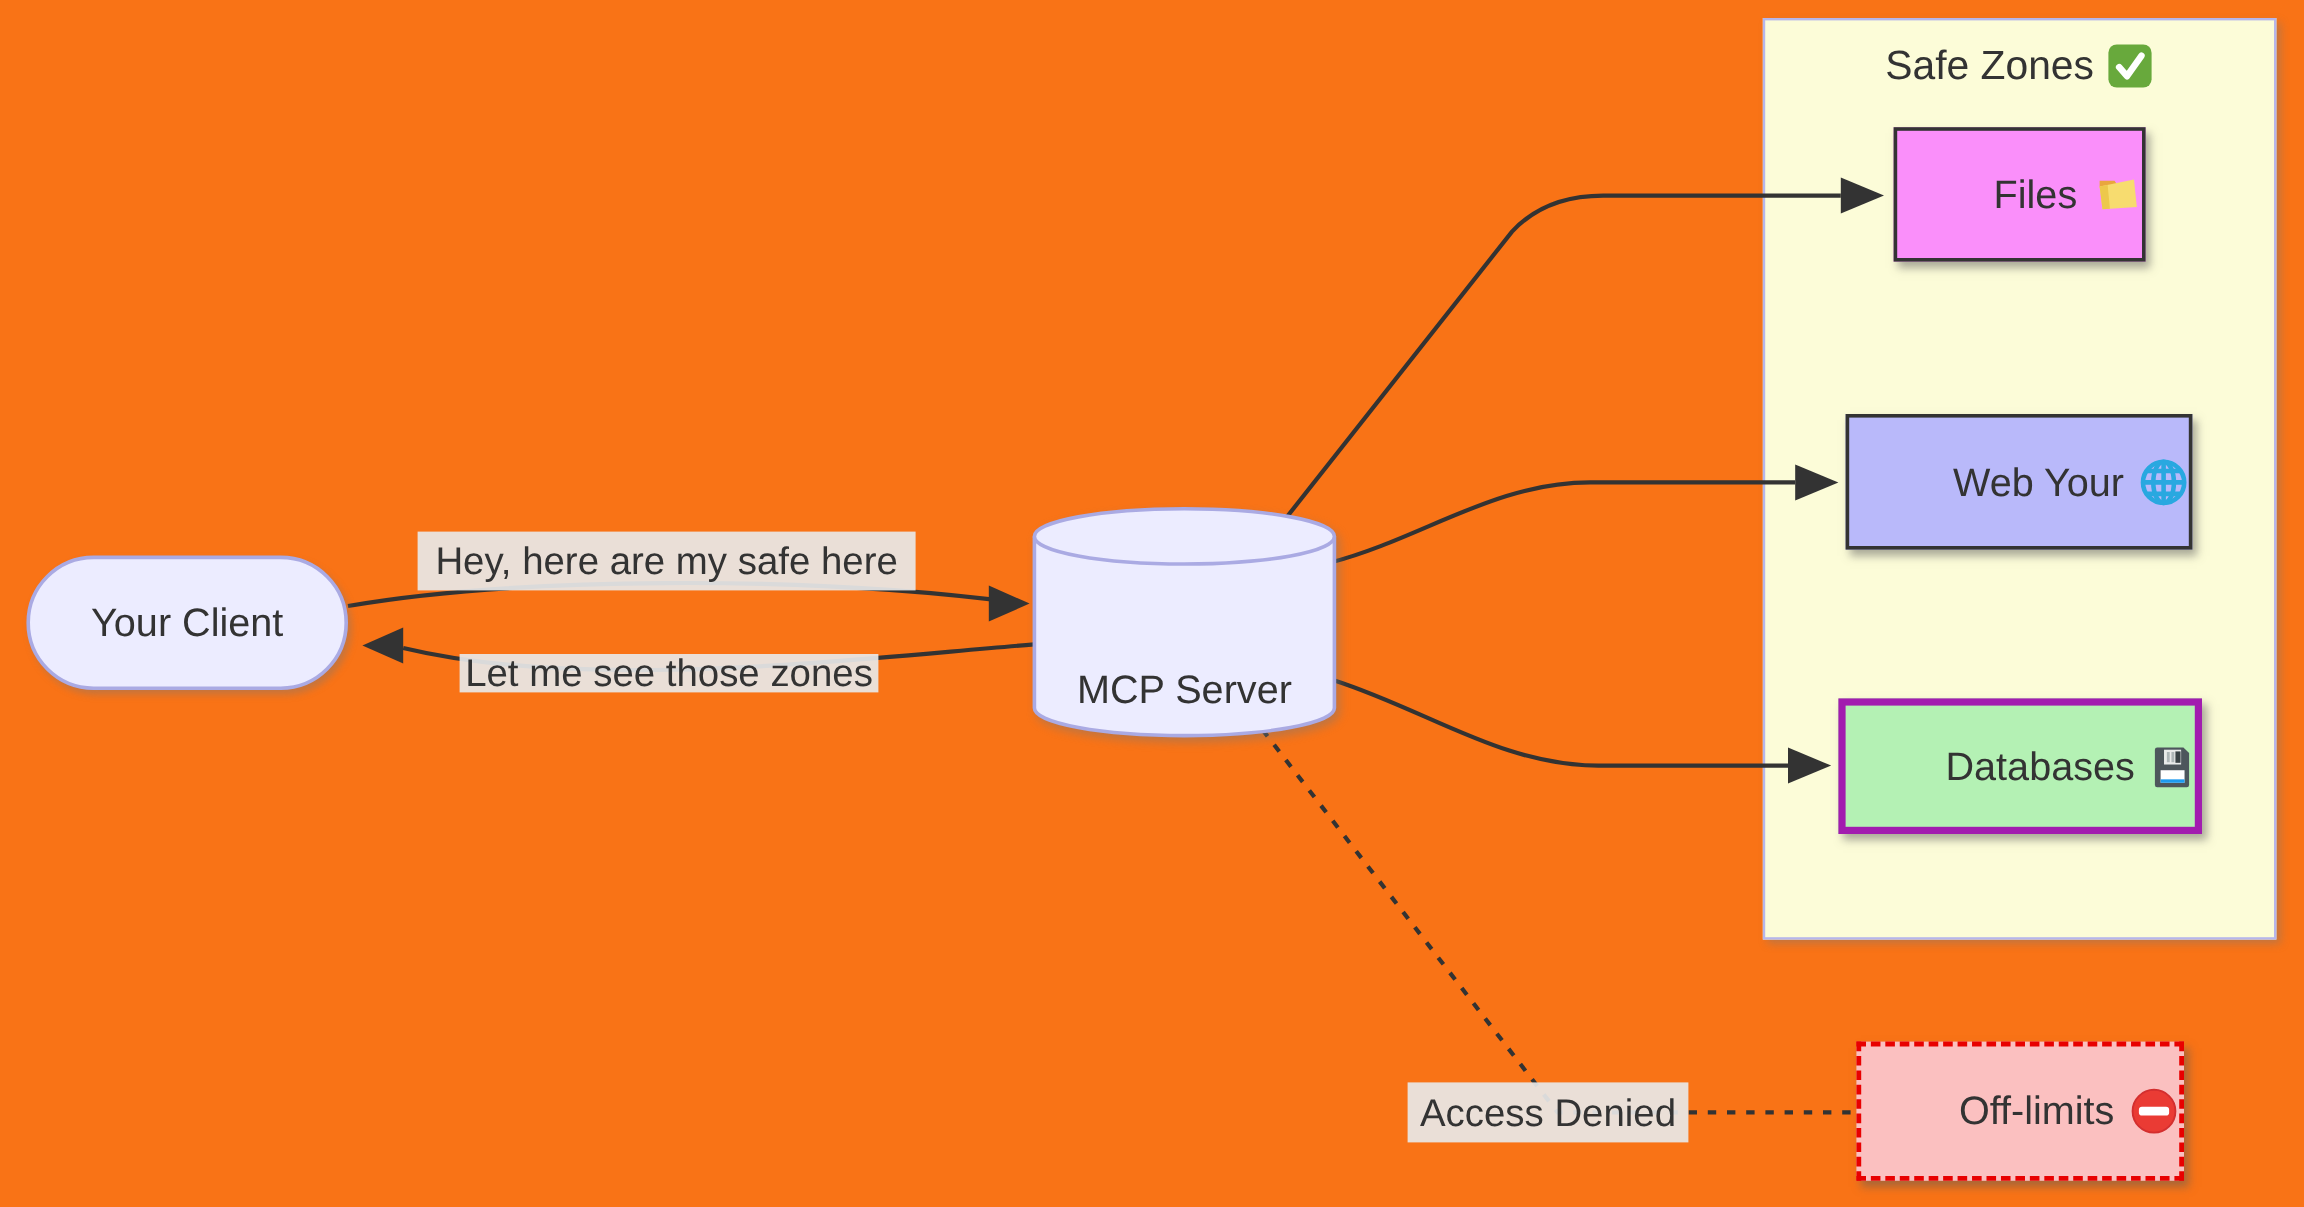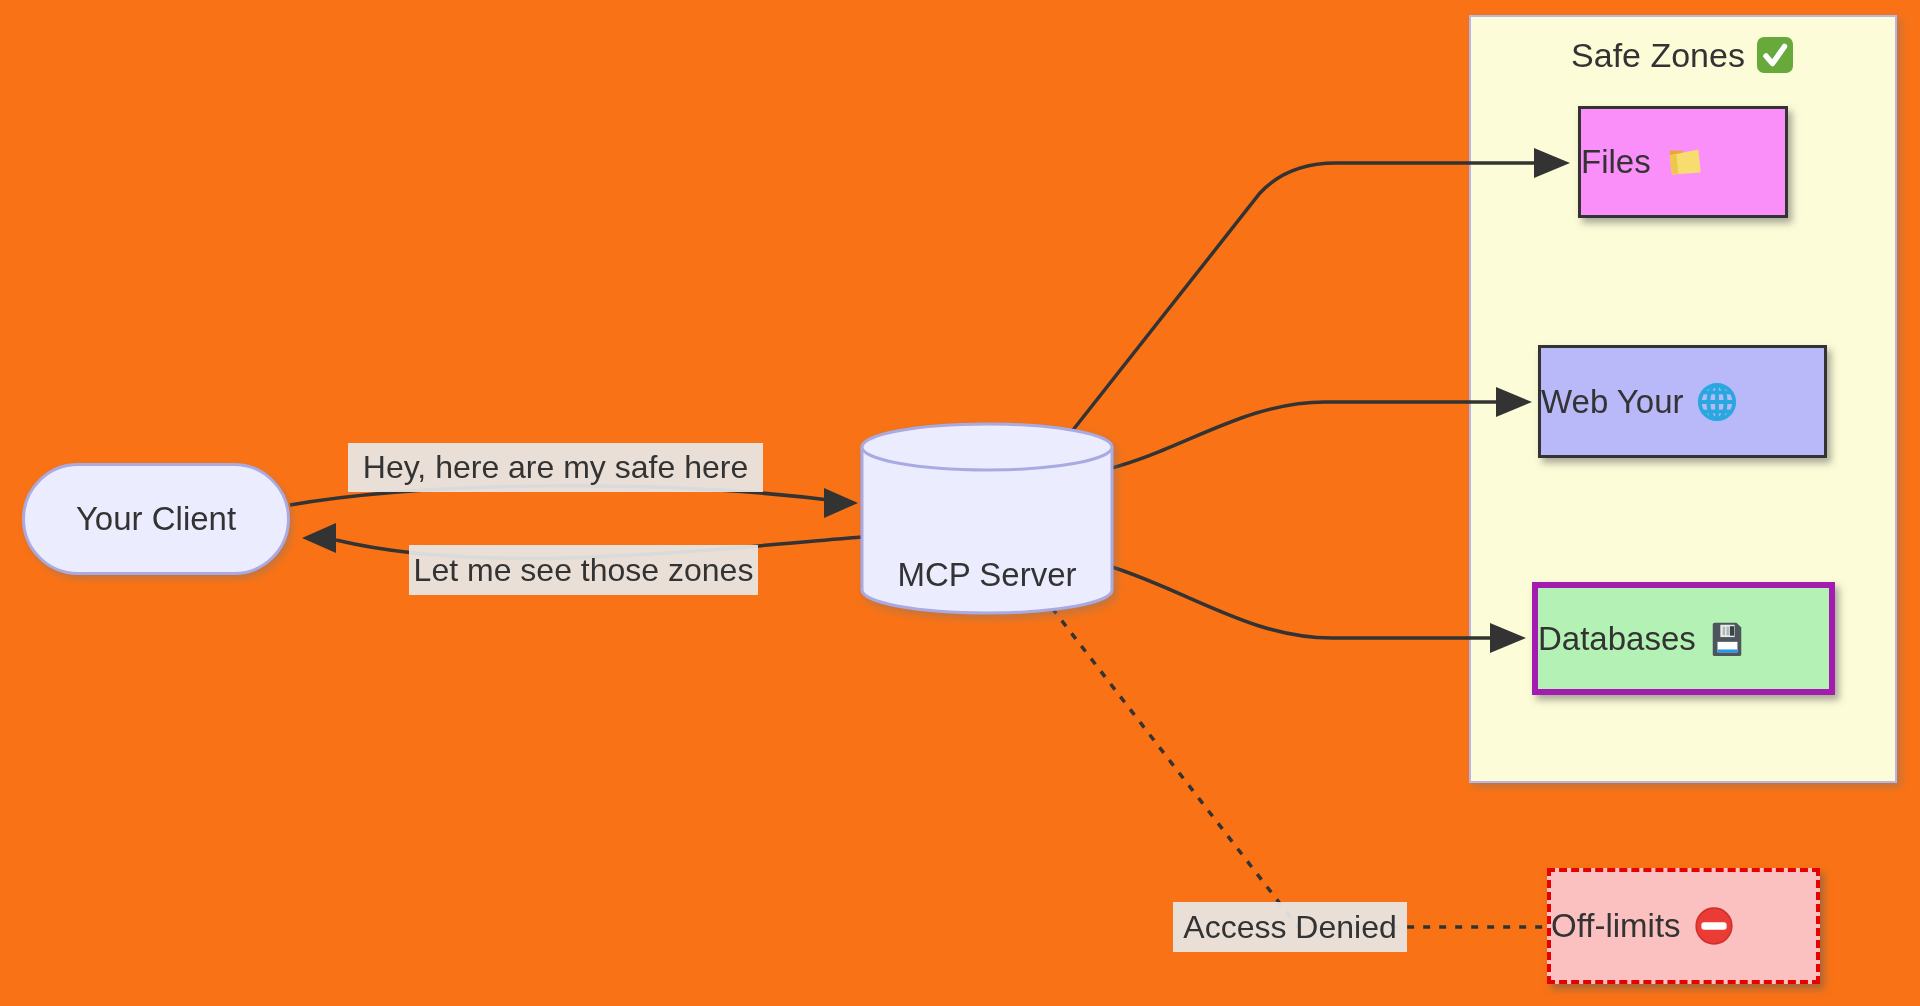--- a/index.html
+++ b/index.html
@@ -12,21 +12,21 @@
   #safe-zones{
     left:1469px;top:15px;width:428px;height:768px;
     background:#FCFCD8;border:2px solid #B6B6EA;box-sizing:border-box;
     box-shadow:4px 4px 7px rgba(120,120,120,.45);
   }
   .cluster-title{
     margin-top:18px;display:flex;align-items:center;justify-content:center;gap:10px;
     font-size:34px;color:#333;
   }
   .node{
-    display:flex;align-items:center;justify-content:flex-start;gap:12px;
+    display:flex;align-items:center;justify-content:flex-end;gap:12px;
     box-sizing:border-box;font-size:33px;color:#333;
     box-shadow:4px 5px 7px rgba(90,90,90,.5);
   }
   #node-files    {left:1578px;top:106px;width:210px;height:112px;background:#FA8FFA;border:3px solid #333;}
   #node-webapis  {left:1538px;top:345px;width:289px;height:113px;background:#B9B9FA;border:3px solid #333;}
   #node-databases{left:1532px;top:582px;width:303px;height:113px;background:#B4F1B4;border:6px solid #a21caf;}
   #node-offlimits{left:1547px;top:868px;width:273px;height:116px;background:#FBC0C0;border:4px dashed #E80000;}
   #node-client{
     left:22px;top:463px;width:268px;height:112px;border-radius:56px;
     background:#ECECFF;border:3px solid #AAAAE3;box-sizing:border-box;
@@ -36,21 +36,21 @@
   }
   #server-label{
     left:862px;top:520px;width:250px;text-align:center;font-size:33px;color:#333;margin-top:36px;
   }
   
   .edge-label{
     display:flex;align-items:center;justify-content:center;
     background:rgba(232,232,232,0.92);font-size:32px;color:#333;white-space:nowrap;
   }
   #label-request {left:348px;top:443px;width:415px;height:49px;}
-  #label-response{left:383px;top:545px;width:349px;height:50px;margin-left:26px;}
+  #label-response{left:383px;top:545px;width:349px;height:32px;}
   #label-denied  {left:1173px;top:902px;width:234px;height:50px;}
   svg.layer{position:absolute;left:0;top:0;}
   .icon{display:inline-flex;flex:0 0 auto;}
 </style>
 </head>
 <body>
 
 <div id="canvas">
 
   <div id="safe-zones" class="abs">

